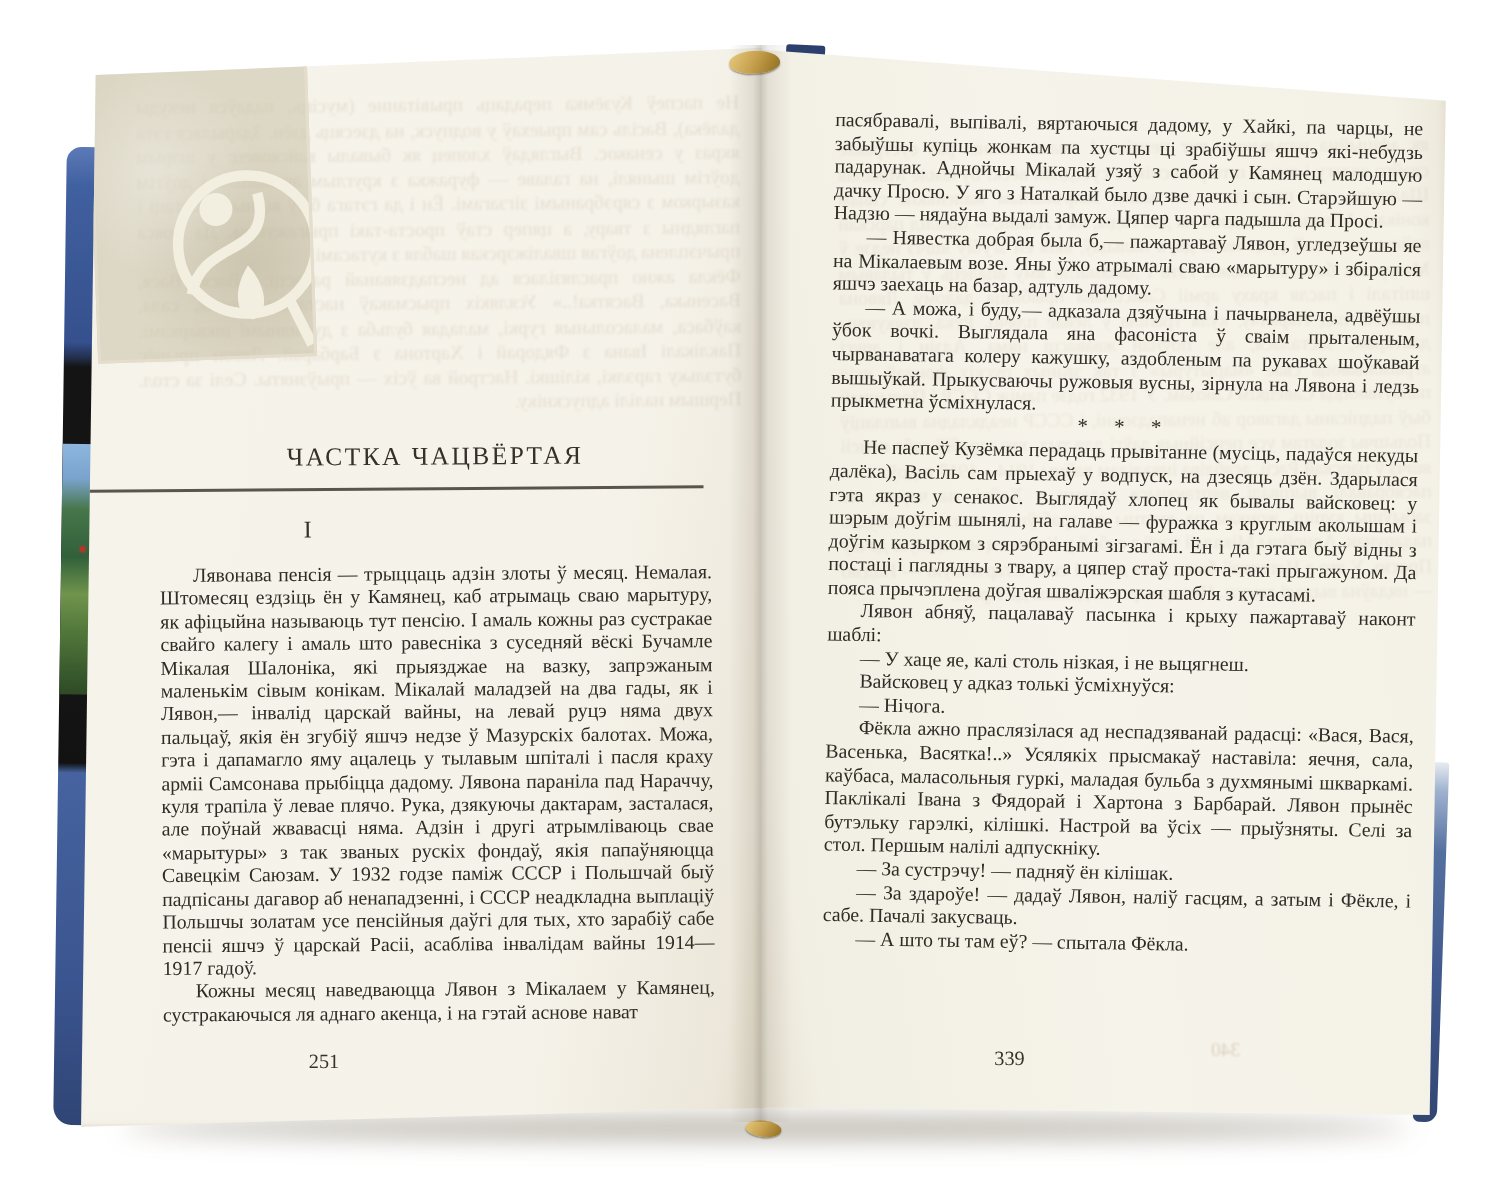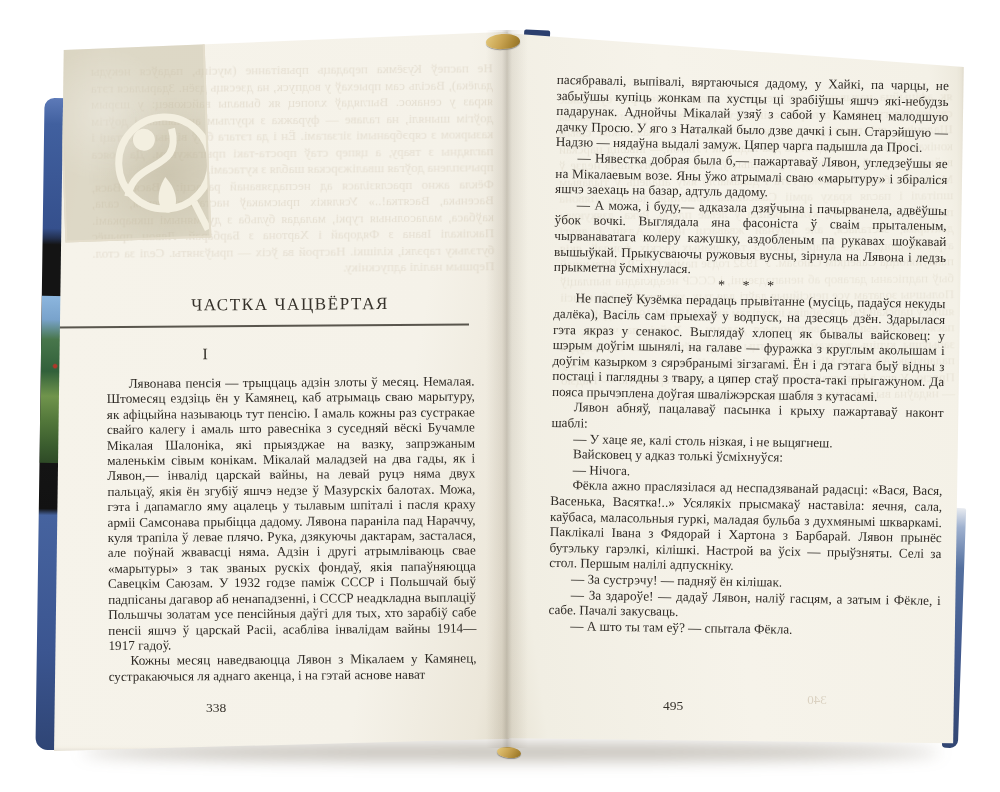--- a/index.html
+++ b/index.html
@@ -160,21 +160,21 @@
 
     <div class="content-left">
       <h2 class="part-title">ЧАСТКА ЧАЦВЁРТАЯ</h2>
       <div class="chapter-num">I</div>
       <div class="bodytext">
         <p class="ind"><span>Лявонава пенсія — трыццаць адзін злоты ў месяц. Немалая. Штомесяц ездзіць ён у Камянец, каб атрымаць сваю </span><span class="italic">марытуру,</span><span> як афіцыйна называюць тут пенсію. І амаль кожны раз сустракае свайго калегу і амаль што равесніка з суседняй вёскі Бучамле Мікалая Шалоніка, які прыязджае на вазку, запрэжаным маленькім сівым конікам. Мікалай маладзей на два гады, як і Лявон,— інвалід царскай вайны, на левай руцэ няма двух пальцаў, якія ён згубіў яшчэ недзе ў Мазурскіх балотах. Можа, гэта і дапамагло яму ацалець у тылавым шпіталі і пасля краху арміі Самсонава прыбіцца дадому. Лявона параніла пад Нараччу, куля трапіла ў левае плячо. Рука, дзякуючы дактарам, засталася, але поўнай жвавасці няма. Адзін і другі атрымліваюць свае «марытуры» з так званых рускіх фондаў, якія папаўняюцца Савецкім Саюзам. У 1932 годзе паміж СССР і Польшчай быў падпісаны дагавор аб ненападзенні, і СССР неадкладна выплаціў Польшчы золатам усе пенсійныя даўгі для тых, хто зарабіў сабе пенсіі яшчэ ў царскай Расіі, асабліва інвалідам вайны 1914—1917 гадоў.</span></p>
         <p class="ind">Кожны месяц наведваюцца Лявон з Мікалаем у Камянец, сустракаючыся ля аднаго акенца, і на гэтай аснове нават</p>
       </div>
     </div>
 
-    <div class="folio folio-left">338</div>
+    <div class="folio folio-left">251</div>
   </div>
 
   <div class="page page-right">
 
     <div class="ghost ghost-b">
       <div> як афіцыйна называюць тут пенсію. І амаль кожны раз сустракае свайго калегу і амаль што равесніка з суседняй вёскі Бучамле Мікалая Шалоніка, які прыязджае на вазку, запрэжаным маленькім сівым конікам. Мікалай маладзей на два гады, як і Лявон,— інвалід царскай вайны, на левай руцэ няма двух пальцаў, якія ён згубіў яшчэ недзе ў Мазурскіх балотах. Можа, гэта і дапамагло яму ацалець у тылавым шпіталі і пасля краху арміі Самсонава прыбіцца дадому. Лявона параніла пад Нараччу, куля трапіла ў левае плячо. Рука, дзякуючы дактарам, засталася, але поўнай жвавасці няма. Адзін і другі атрымліваюць свае «марытуры» з так званых рускіх фондаў, якія папаўняюцца Савецкім Саюзам. У 1932 годзе паміж СССР і Польшчай быў падпісаны дагавор аб ненападзенні, і СССР неадкладна выплаціў Польшчы золатам усе пенсійныя даўгі для тых, хто зарабіў сабе пенсіі яшчэ ў царскай Расіі, асабліва інвалідам вайны 1914—1917 гадоў.</div>
       <div>пасябравалі, выпівалі, вяртаючыся дадому, у Хайкі, па чарцы, не забыўшы купіць жонкам па хустцы ці зрабіўшы яшчэ які-небудзь падарунак. Аднойчы Мікалай узяў з сабой у Камянец малодшую дачку Просю. У яго з Наталкай было дзве дачкі і сын. Старэйшую — Надзю — нядаўна выдалі замуж. Цяпер чарга падышла да Просі.</div>
     </div>
     <div class="ghost-folio">340</div>
 
@@ -187,17 +187,17 @@
       <p class="ind">Лявон абняў, пацалаваў пасынка і крыху пажартаваў наконт шаблі:</p>
       <p class="ind">— У хаце яе, калі столь нізкая, і не выцягнеш.</p>
       <p class="ind">Вайсковец у адказ толькі ўсміхнуўся:</p>
       <p class="ind">— Нічога.</p>
       <p class="ind">Фёкла ажно праслязілася ад неспадзяванай радасці: «Вася, Вася, Васенька, Васятка!..» Усялякіх прысмакаў наставіла: яечня, сала, каўбаса, маласольныя гуркі, маладая бульба з духмянымі шкваркамі. Паклікалі Івана з Фядорай і Хартона з Барбарай. Лявон прынёс бутэльку гарэлкі, кілішкі. Настрой ва ўсіх — прыўзняты. Селі за стол. Першым налілі адпускніку.</p>
       <p class="ind">— За сустрэчу! — падняў ён кілішак.</p>
       <p class="ind">— За здароўе! — дадаў Лявон, наліў гасцям, а затым і Фёкле, і сабе. Пачалі закусваць.</p>
       <p class="ind">— А што ты там еў? — спытала Фёкла.</p>
     </div>
 
-    <div class="folio folio-right">495</div>
+    <div class="folio folio-right">339</div>
   </div>
 
   <div class="gutter-shade"></div>
 </div>
 
 </body></html>

